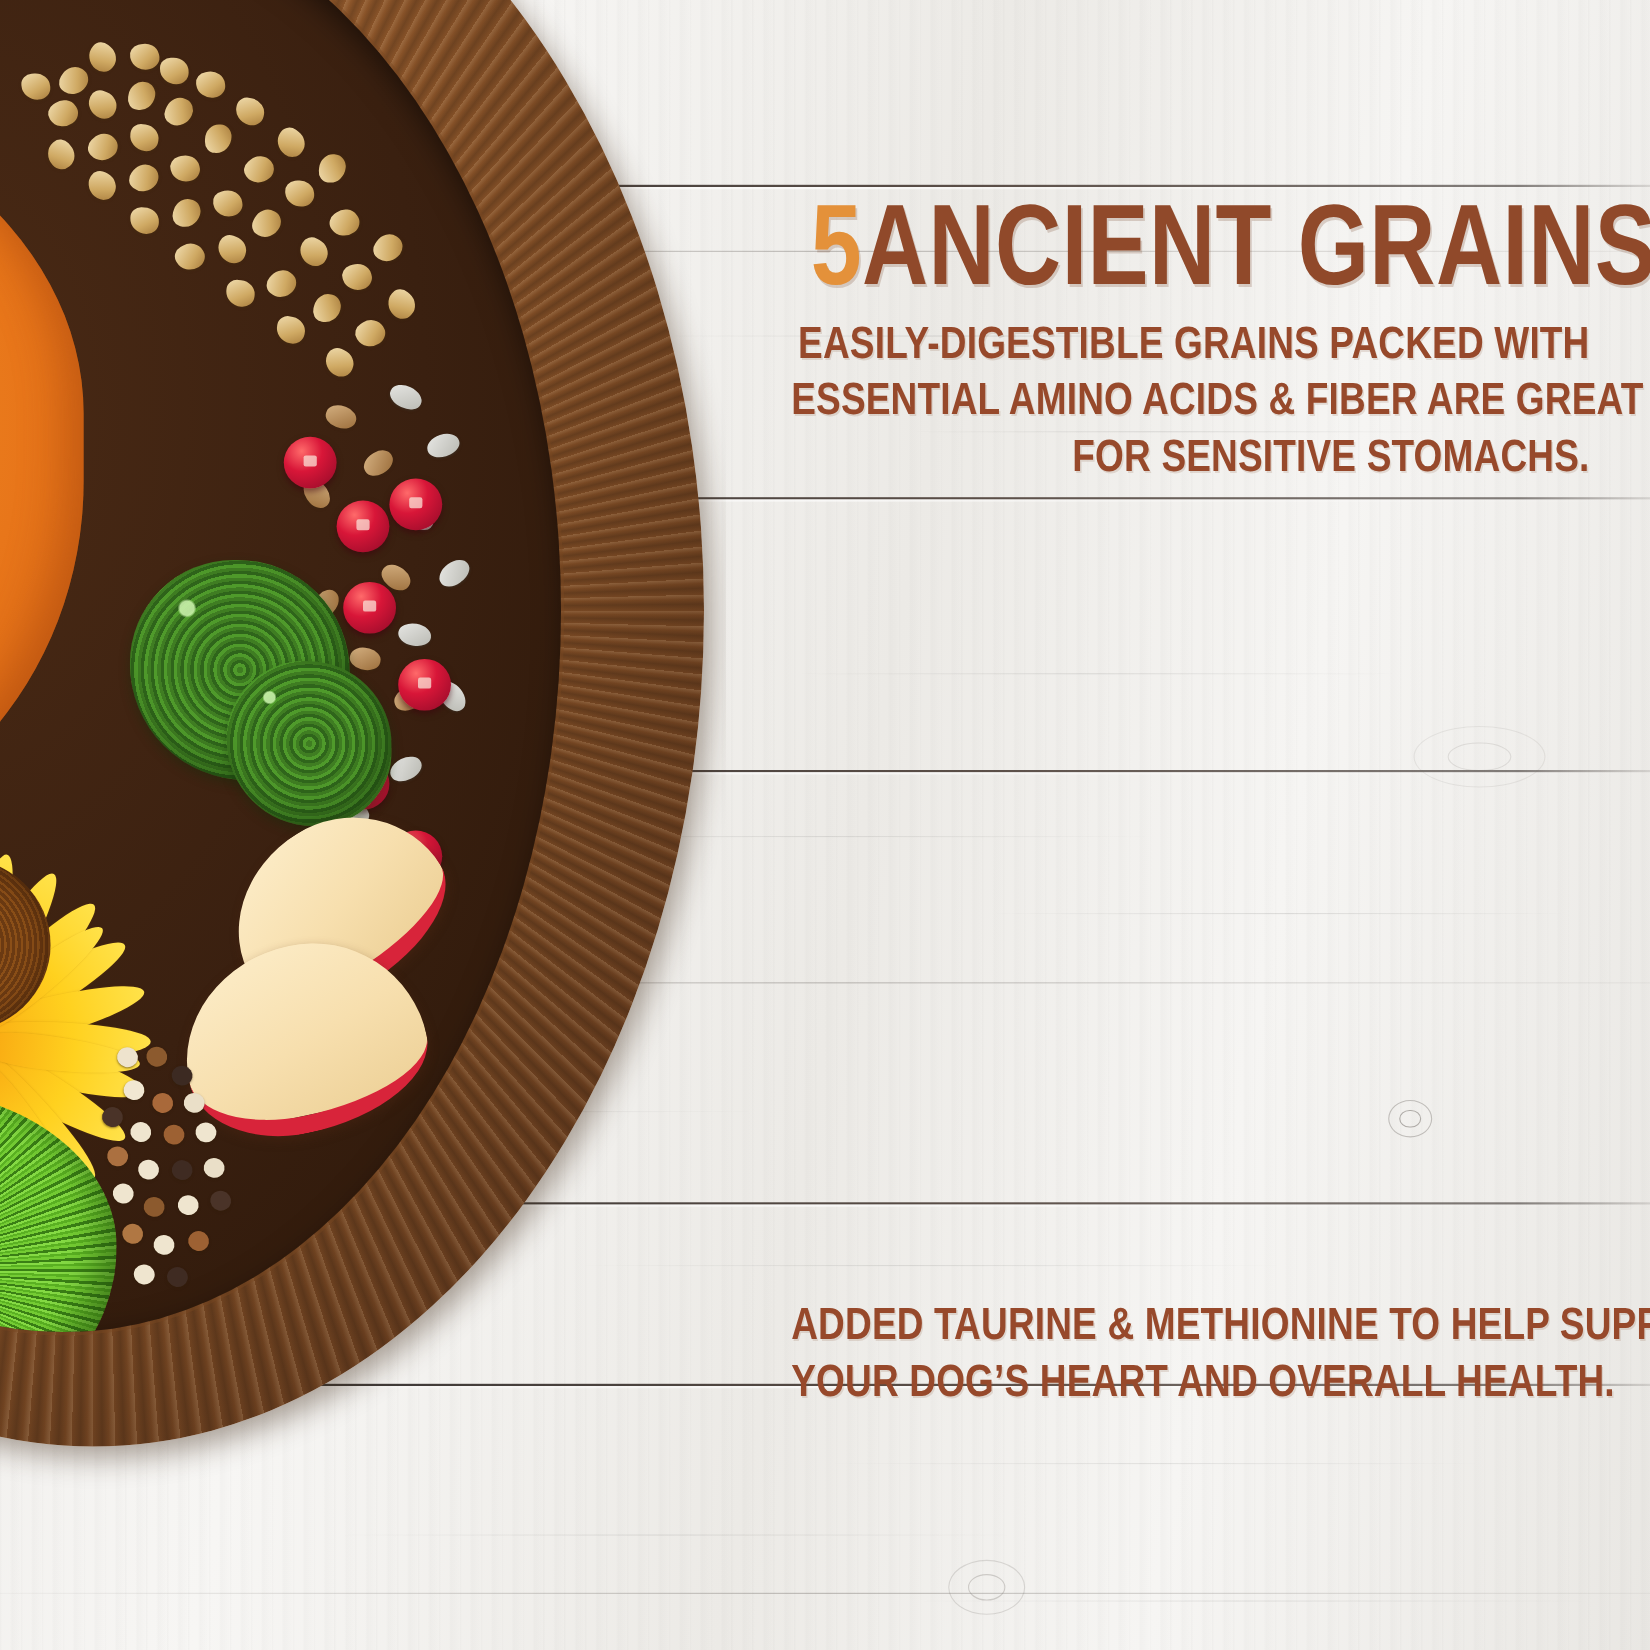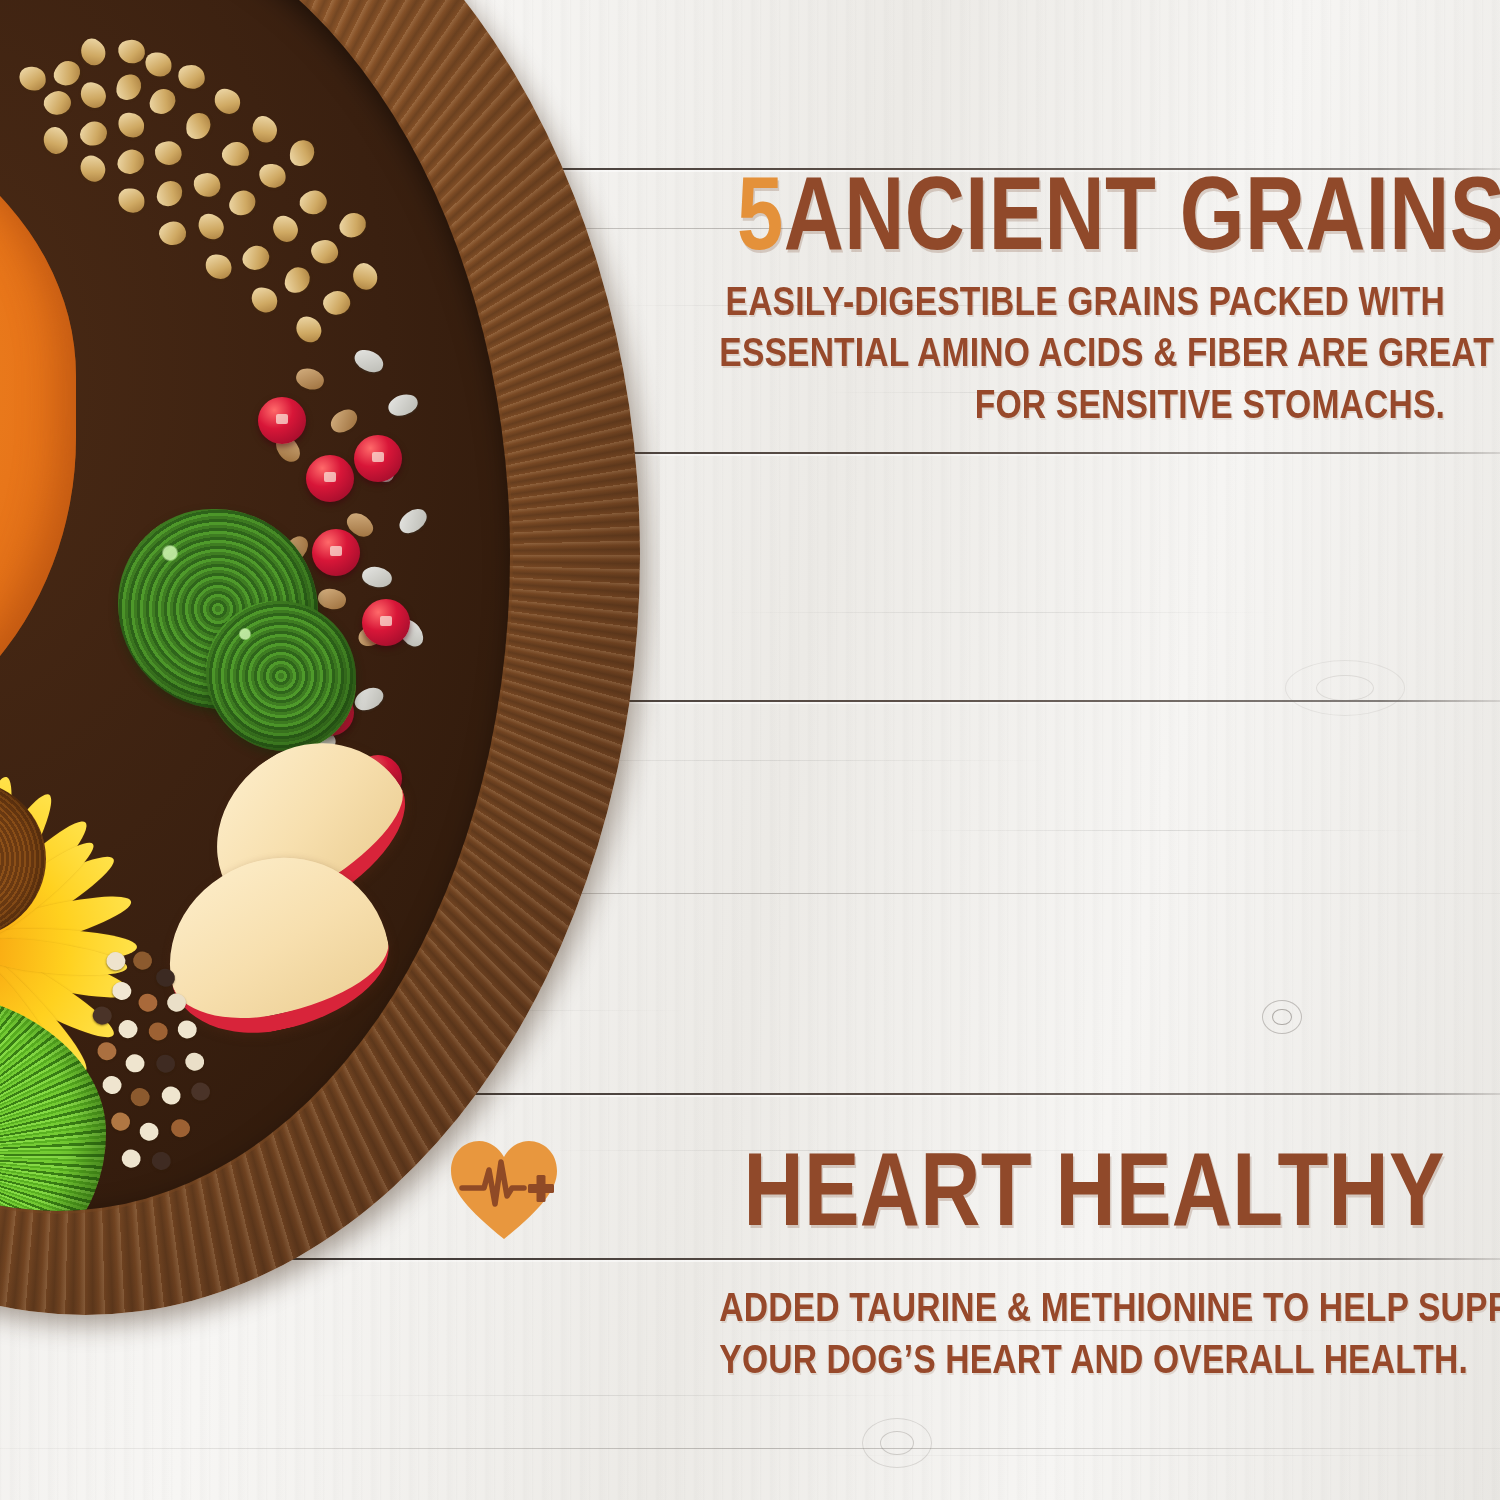--- a/index.html
+++ b/index.html
@@ -403,44 +403,33 @@
         </div>
 
         <div class="kale" style="left:120px; top:1090px; width:380px; height:300px"></div>
 
       </div>
     </div>
   </div>
 
   <div class="content">
 
-    <div class="block" style="top:166px;">
+    <div class="block" style="top:176px;">
       <div class="headline">
         <span class="num">5</span><span>ANCIENT GRAINS</span>
       </div>
       <div class="body">
         <span class="ln">EASILY-DIGESTIBLE GRAINS PACKED WITH</span>
         <span class="ln">ESSENTIAL AMINO ACIDS &amp; FIBER ARE GREAT</span>
         <span class="ln">FOR SENSITIVE STOMACHS.</span>
       </div>
     </div>
 
 
     <div class="block" style="top:1138px;">
-      <div class="hl-row">
-        <span class="heart-wrap">
-          <svg class="heart-svg" viewBox="0 0 112 104" xmlns="http://www.w3.org/2000/svg" aria-hidden="true">
-            <path d="M56 101 C 20 72, 3 52, 3 33 C 3 14, 17 3, 31 3 C 42 3, 51 10, 56 19 C 61 10, 70 3, 81 3 C 95 3, 109 14, 109 33 C 109 52, 92 72, 56 101 Z" fill="#E8973E"></path>
-            <path d="M14 50 L30 50 L36 50 L41 32 L47 66 L53 24 L59 58 L64 50 L76 50" fill="none" stroke="#8F4A26" stroke-width="5.5" stroke-linecap="round" stroke-linejoin="round"></path>
-            <rect x="80" y="46" width="26" height="9" rx="1.5" fill="#8F4A26"></rect>
-            <rect x="88.5" y="37" width="9" height="27" rx="1.5" fill="#8F4A26"></rect>
-          </svg>
-        </span>
-        <span class="headline">HEART HEALTHY</span>
-      </div>
       <div class="body" style="margin-top:40px">
         <span class="ln">ADDED TAURINE &amp; METHIONINE TO HELP SUPPORT</span>
         <span class="ln">YOUR DOG’S HEART AND OVERALL HEALTH.</span>
       </div>
     </div>
 
   </div>
 </div>
 
 </body></html>

